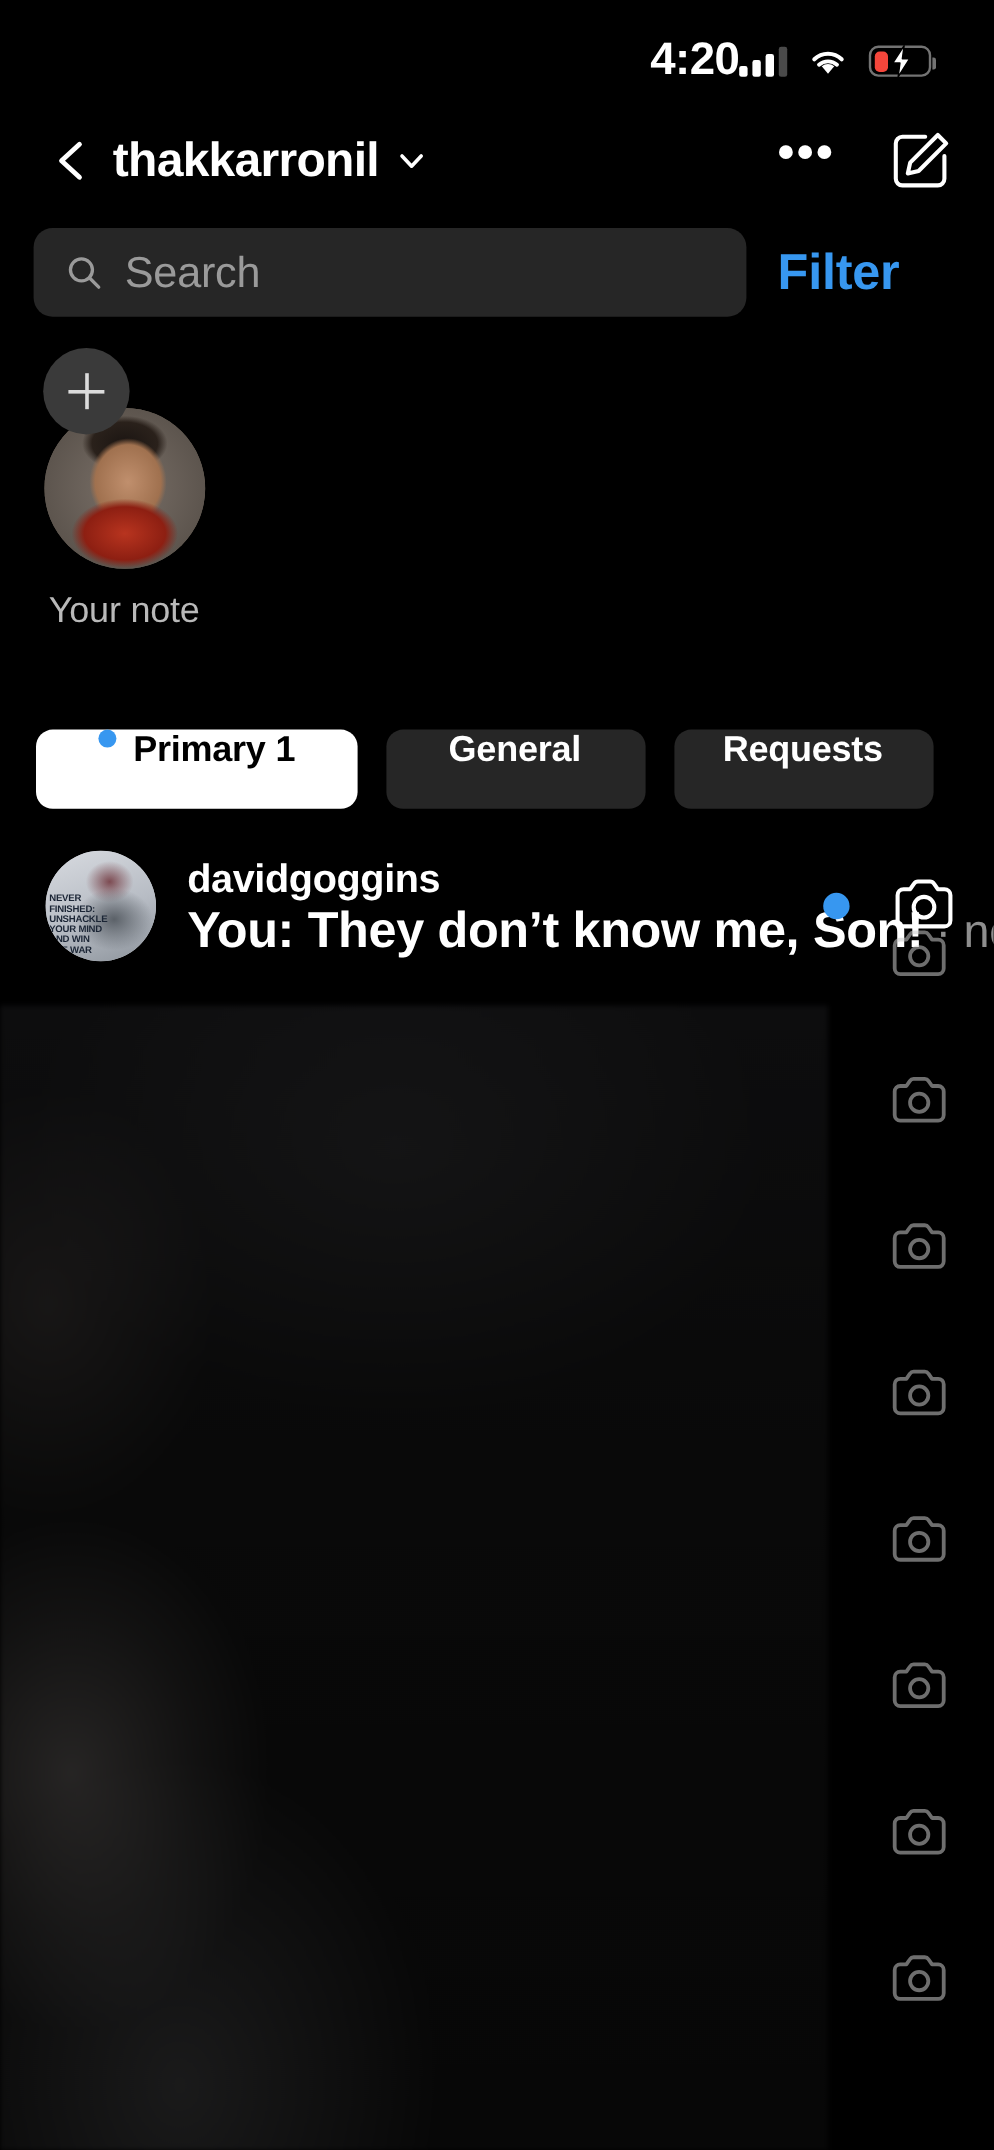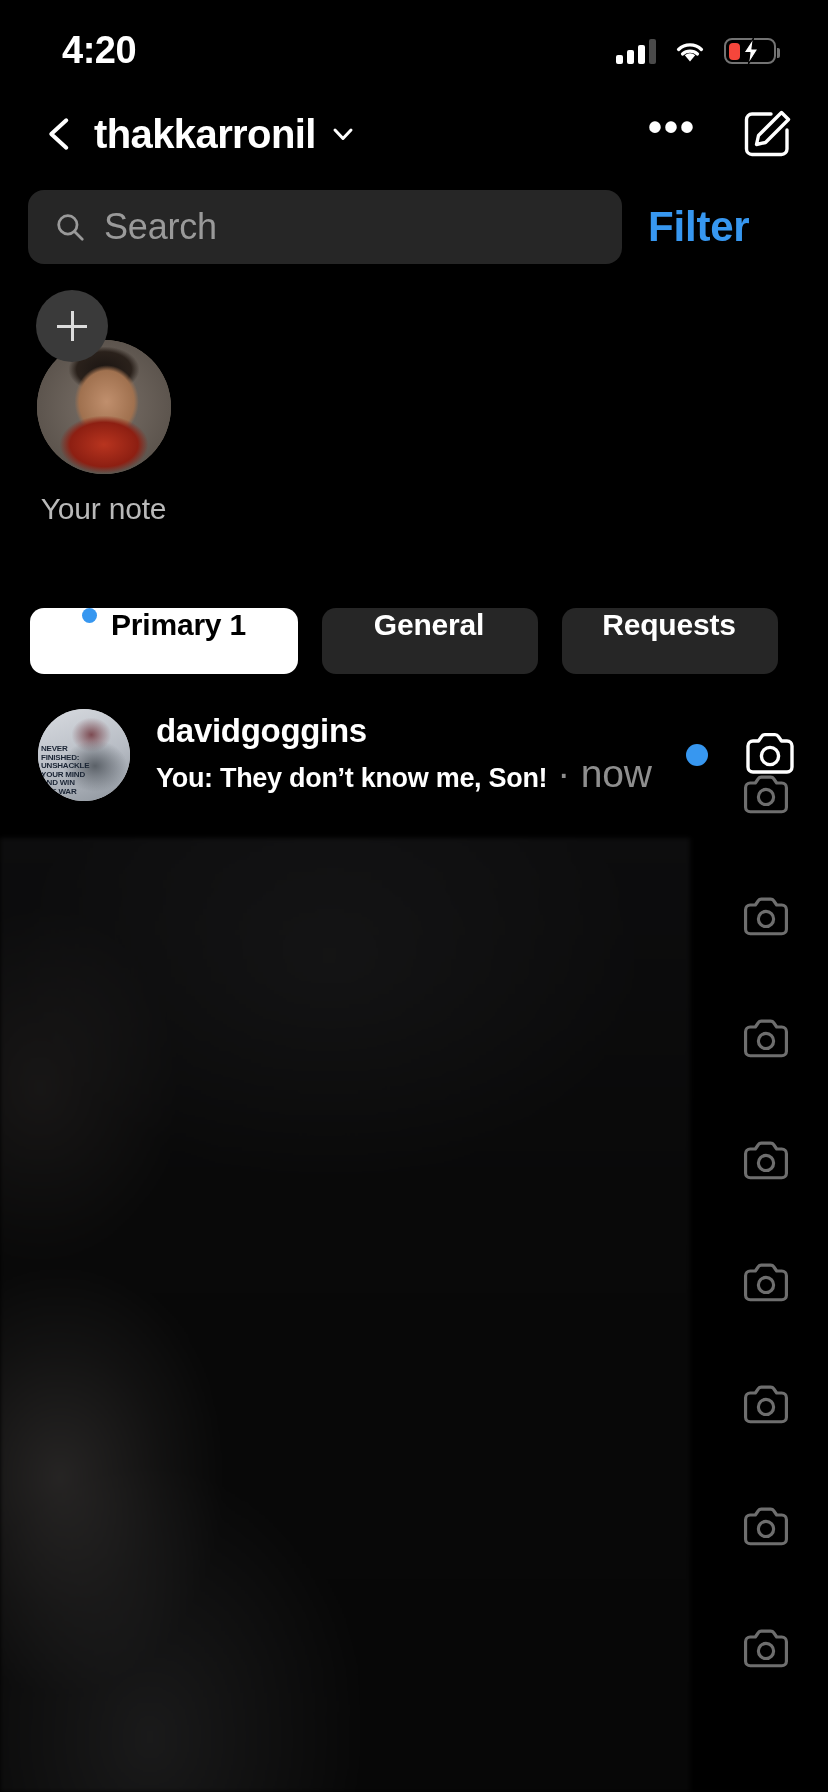--- a/index.html
+++ b/index.html
@@ -14,21 +14,21 @@
     position:relative;
     width:828px; height:1792px;
     background:#000;
     color:#fff;
   }
 
   
   #status-bar {
     position:absolute; top:0; left:0;
     width:828px; height:92px;
-    display:flex; align-items:center; justify-content:space-between;
+    display:flex; align-items:center; justify-content:flex-end;
     padding:0 52px 0 62px;
   }
   #status-time {
     font-size:38px; font-weight:600; letter-spacing:-0.5px; color:#fff;
     margin-top:8px;
   }
   #status-icons { display:flex; align-items:center; gap:17px; margin-top:10px; }
 
   .sig-bars { display:flex; align-items:flex-end; gap:4px; height:26px; }
   .sig-bars i { display:block; width:7px; background:#fff; border-radius:2px; }
@@ -194,21 +194,21 @@
   .chat-text { flex:1 1 auto; min-width:0; }
   .chat-name {
     font-size:33px; font-weight:700; color:#fff;
     letter-spacing:-0.3px; line-height:42px;
   }
   .chat-snippet-line {
     display:flex; align-items:baseline; gap:0;
     line-height:44px; white-space:nowrap;
   }
   .chat-snippet {
-    font-size:27px; font-weight:700; color:#fff; letter-spacing:-0.3px;
+    font-size:42px; font-weight:700; color:#fff; letter-spacing:-0.3px;
   }
   .chat-time {
     font-size:39px; font-weight:400; color:#8e8e8e; letter-spacing:-0.2px;
     margin-left:10px;
   }
   .chat-right {
     display:flex; align-items:center; gap:34px; flex:0 0 auto;
   }
   .unread-dot {
     width:22px; height:22px; border-radius:50%; background:#3797f0;

